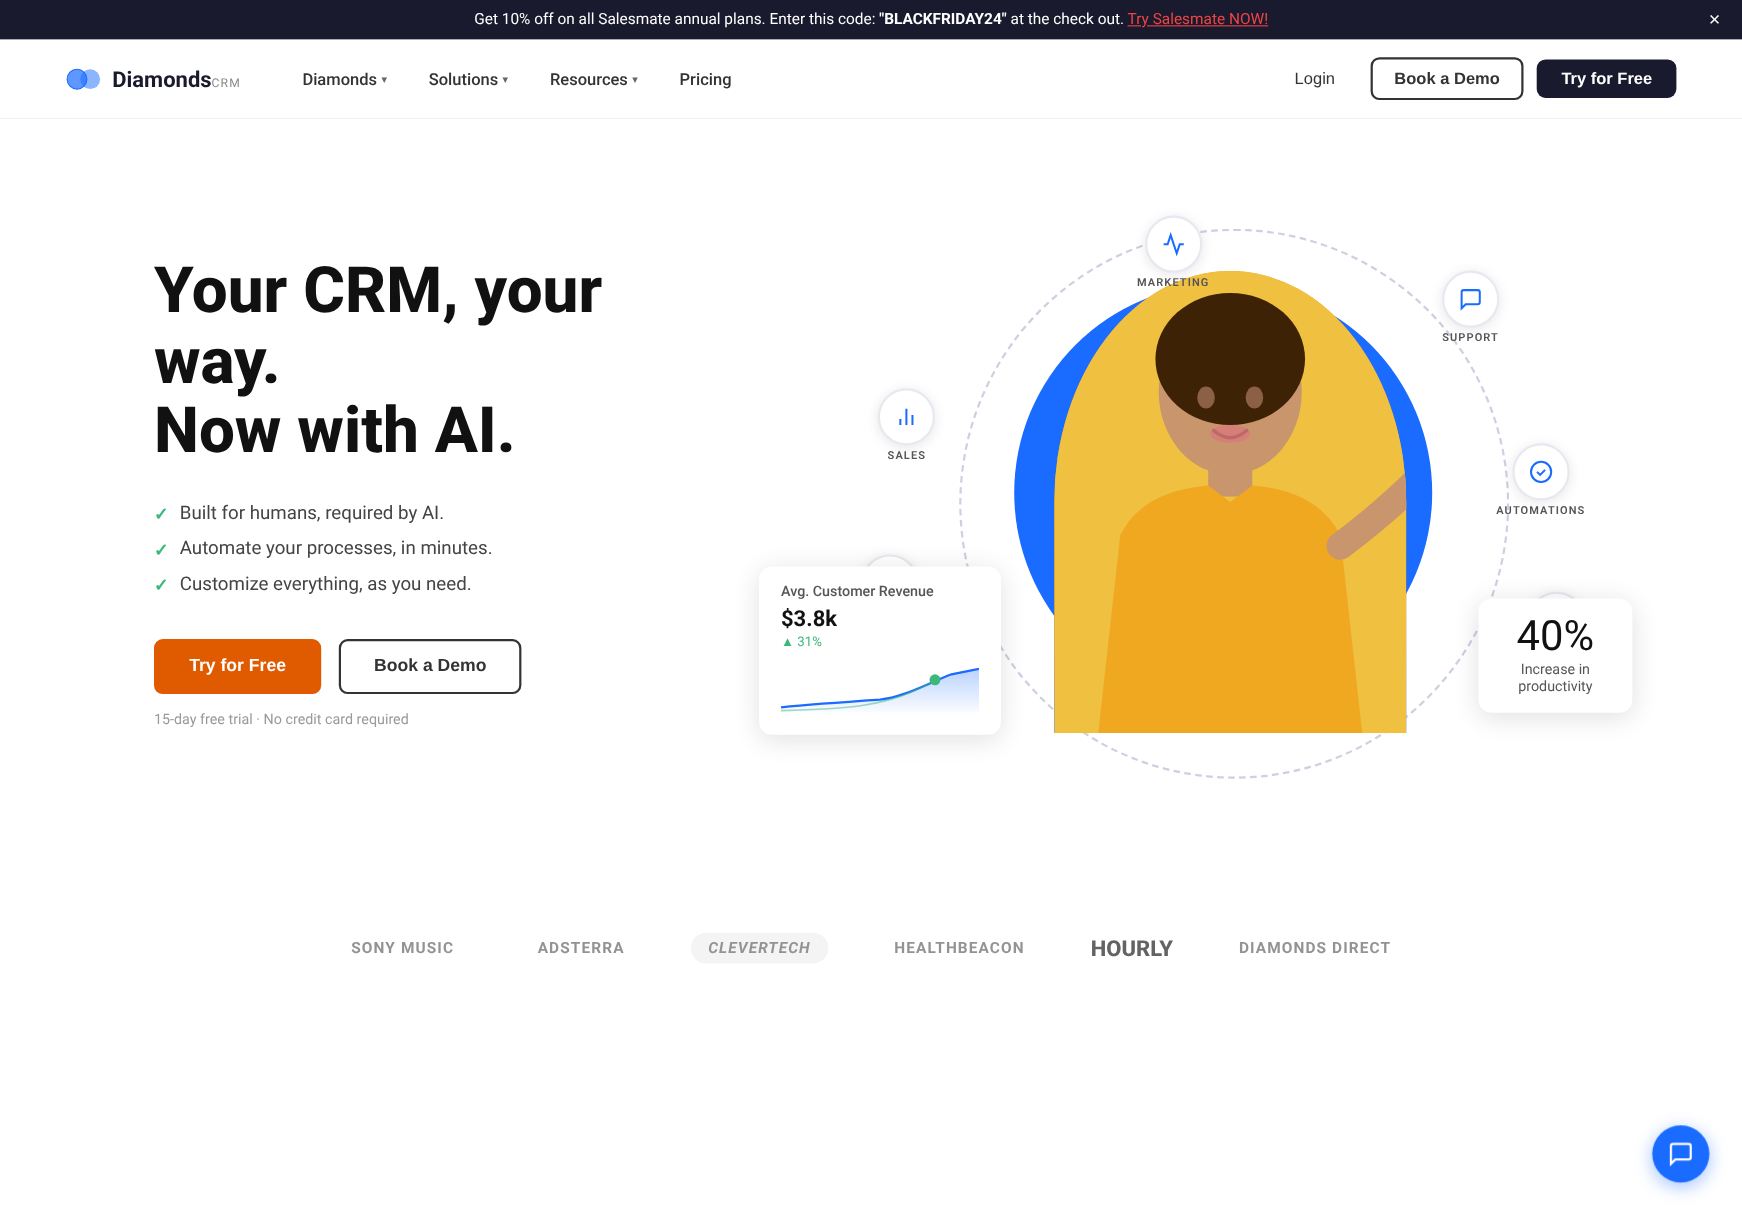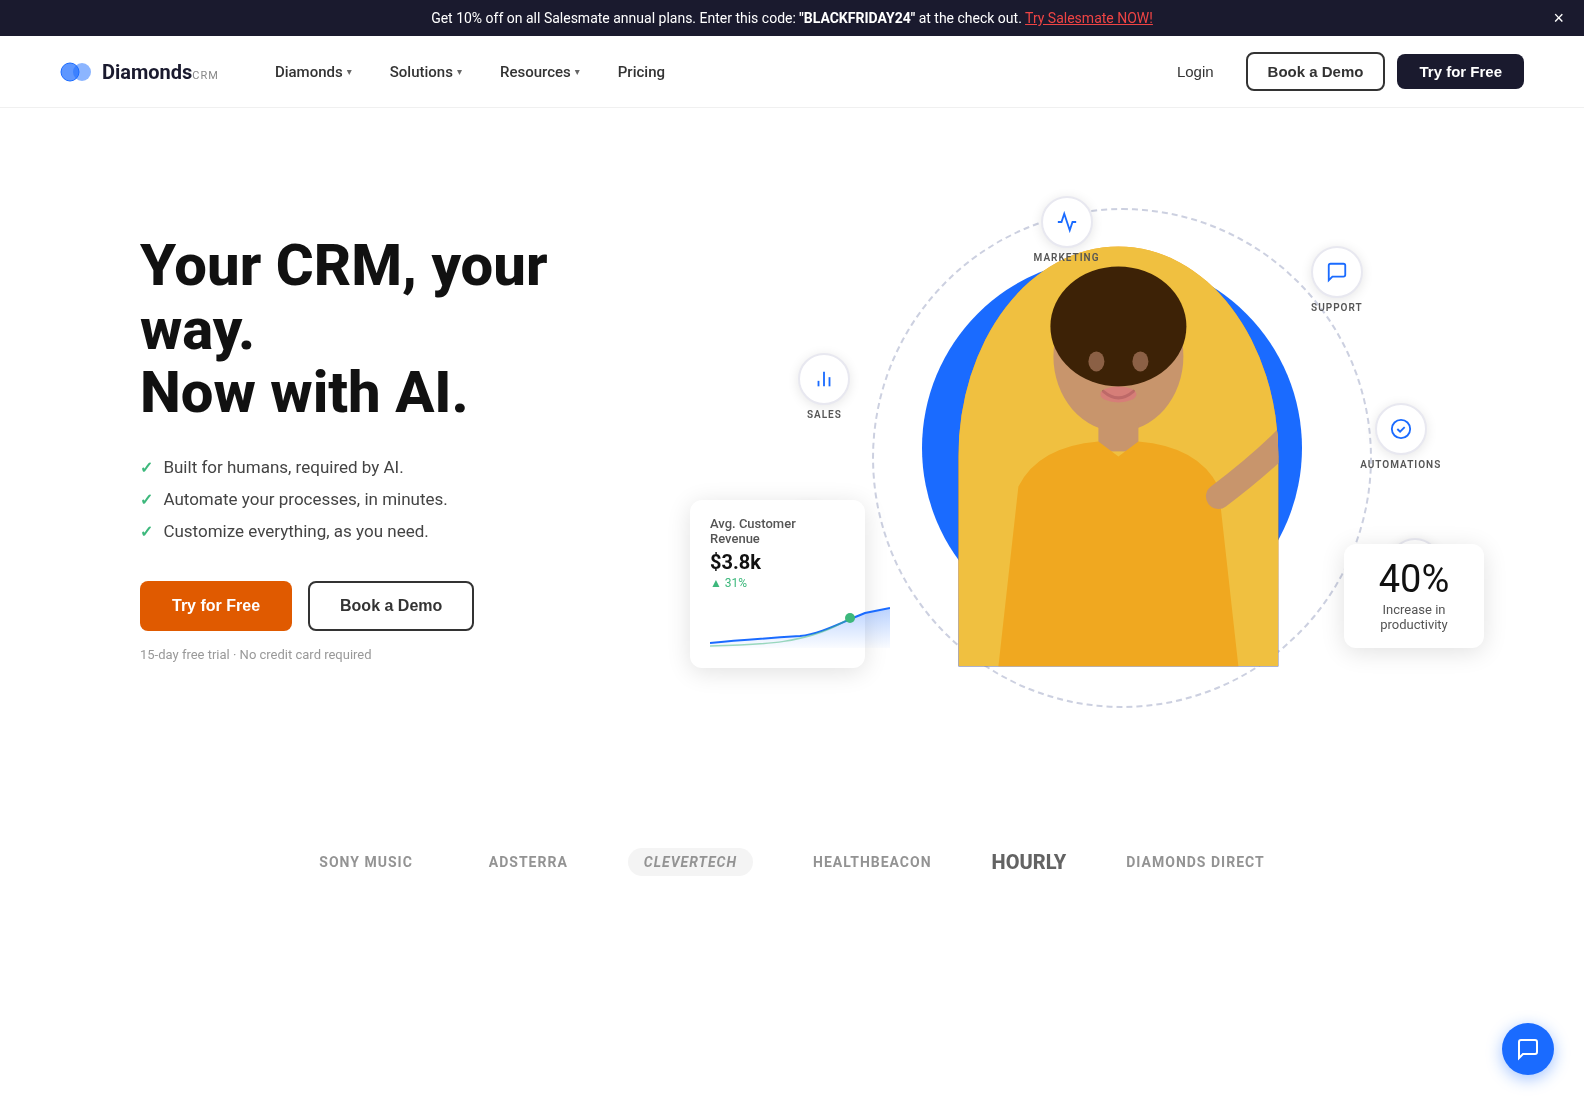--- a/index.html
+++ b/index.html
@@ -255,21 +255,21 @@
       position: absolute;
       background: #fff;
       border-radius: 12px;
       padding: 16px 20px;
       box-shadow: 0 4px 24px rgba(0,0,0,0.12);
       z-index: 6;
     }
     .stat-card-revenue {
       bottom: 60px;
       left: -30px;
-      width: 175px;
+      width: 220px;
     }
     .stat-card-productivity {
       bottom: 80px;
       right: 20px;
       width: 140px;
       text-align: center;
     }
     .stat-title {
       font-size: 13px;
       color: #555;

